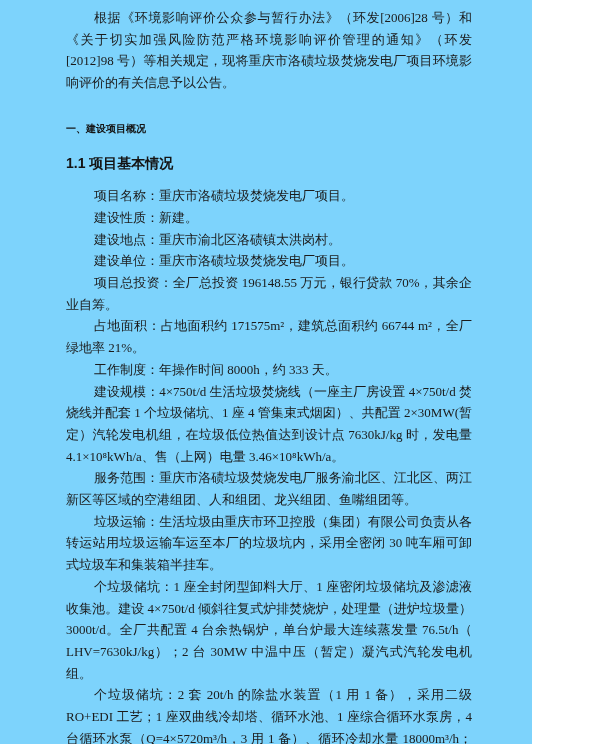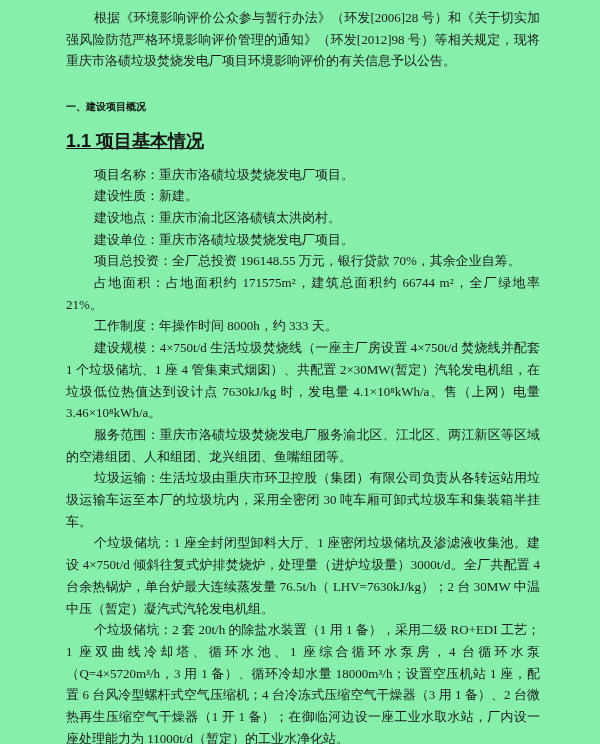--- a/index.html
+++ b/index.html
@@ -2,24 +2,24 @@
 <html><head>
 <meta charset="utf-8">
 <style>
   html, body {
     margin: 0;
     padding: 0;
     background: #ffffff;
   }
   .page {
     position: relative;
-    width: 600px;
+    width: 532px;
     height: 744px;
     box-sizing: border-box;
-    background: #86efac;
+    background: #7dd3fc;
     padding: 7px 60px 0 66px;
     overflow: hidden;
     font-family: "Liberation Serif", "DejaVu Serif", serif;
     color: #1b1b1b;
   }
   .para {
     margin: 0;
     font-size: 13px;
     line-height: 21.7px;
     text-align: justify;
@@ -30,27 +30,26 @@
     margin: 24px 0 0 0;
     font-size: 10px;
     line-height: 21.7px;
     font-weight: bold;
     font-family: "Liberation Sans", "DejaVu Sans", sans-serif;
     text-indent: 0;
     color: #141414;
   }
   .heading-2 {
     margin: 13px 0 11px 0;
-    font-size: 18px;
+    font-size: 14px;
     line-height: 21.7px;
     font-weight: bold;
     font-family: "Liberation Sans", "DejaVu Sans", sans-serif;
     text-indent: 0;
     color: #141414;
-    text-decoration: underline;
   }
 </style>
 </head>
 <body>
 
 <div class="page">
 
   <p class="para">根据《环境影响评价公众参与暂行办法》（环发[2006]28 号）和《关于切实加强风险防范严格环境影响评价管理的通知》（环发[2012]98 号）等相关规定，现将重庆市洛碛垃圾焚烧发电厂项目环境影响评价的有关信息予以公告。</p>
 
   <h2 class="heading-1">一、建设项目概况</h2>

